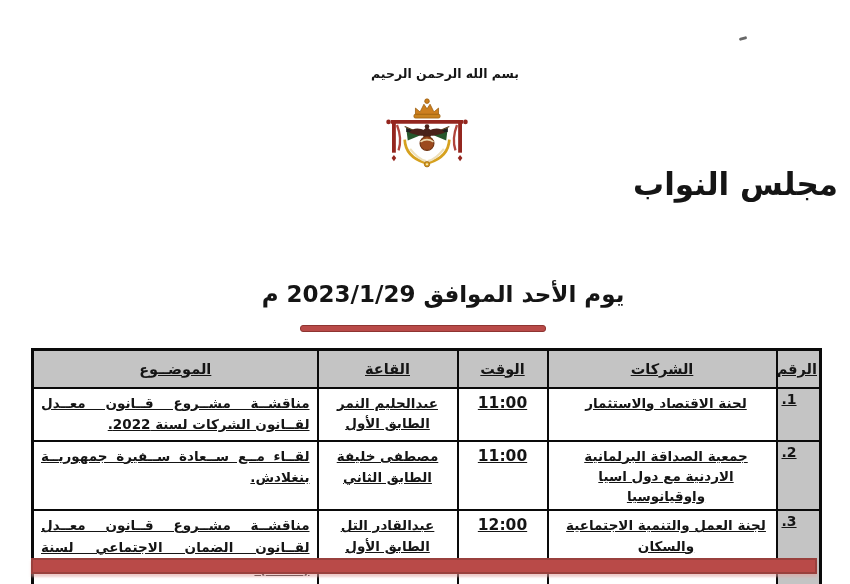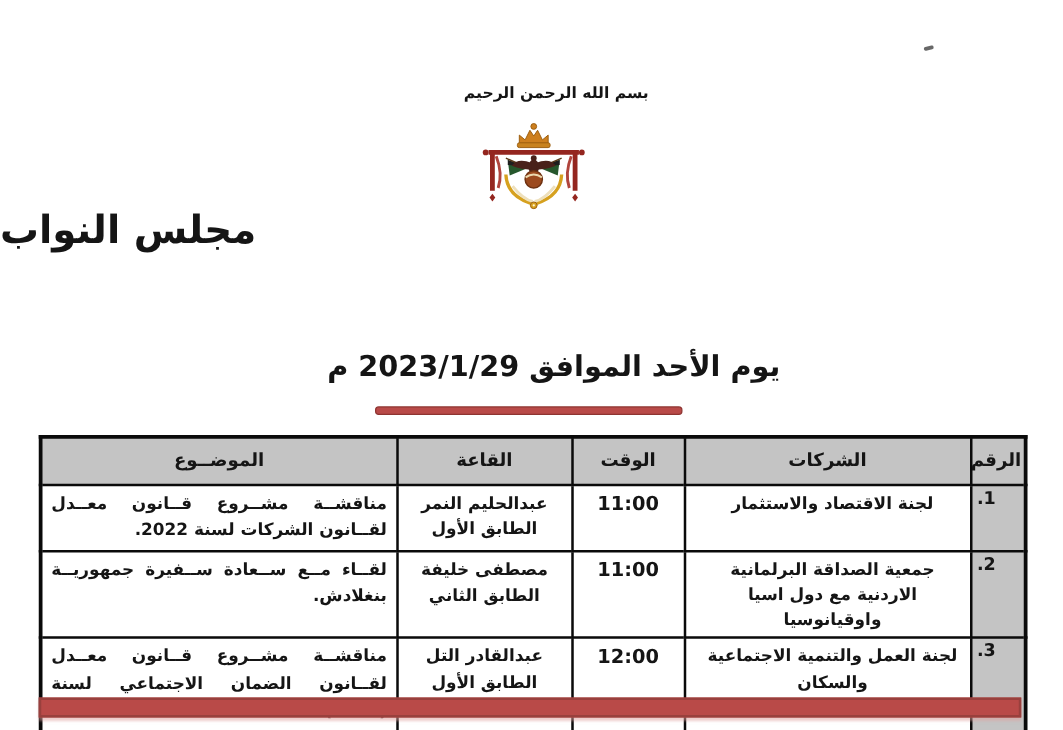--- a/index.html
+++ b/index.html
@@ -21,21 +21,21 @@
     font-size:12.5px;font-weight:bold;letter-spacing:0.3px;
   }
   .ink-speck{
     position:absolute;top:37px;left:739px;width:8px;height:3px;
     background:#4d4d4d;border-radius:2px;transform:rotate(-14deg);opacity:.85;
   }
   .emblem{position:absolute;top:96px;left:377px;width:100px;height:78px;}
   .emblem svg{display:block;width:100%;height:100%;}
 
   .calligraphy{
-    position:absolute;top:166px;left:0;right:12px;text-align:left;
+    position:absolute;top:166px;left:0;right:12px;text-align:right;
     font-size:31px;font-weight:bold;letter-spacing:-1px;
   }
   .heading1{
     position:absolute;top:246px;left:0;right:0;text-align:center;
     font-size:17px;font-weight:bold;
   }
   .dateline{
     position:absolute;top:281px;left:0;right:0;text-align:center;
     font-size:23px;font-weight:bold;margin-left:36px;
   }
@@ -45,24 +45,24 @@
   }
 
   table.schedule{
     position:absolute;top:348px;left:31px;width:788px;
     border-collapse:collapse;table-layout:fixed;direction:rtl;
     border:3px solid var(--border-black);
   }
   .schedule th,.schedule td{border:2px solid var(--border-black);}
   .schedule th{
     background:var(--header-gray);height:38px;font-size:14.5px;font-weight:bold;
-    text-align:center;vertical-align:middle;padding:2px;
+    text-align:center;vertical-align:middle;padding:2px;text-decoration:underline;
   }
   .schedule td{
-    height:52px;vertical-align:top;font-weight:bold;padding:3px 4px;
+    height:52px;vertical-align:top;font-weight:bold;padding:3px 4px;text-decoration:underline;
   }
   td.c-num{
     background:var(--header-gray);direction:ltr;text-align:left;
     font-size:14px;padding:2px 4px;
   }
   td.c-activity{text-align:center;font-size:13.5px;line-height:1.5;padding-top:4px;padding-left:12px;}
   td.c-time{text-align:center;font-size:15.5px;padding-top:5px;margin-left:26px;}
   td.c-hall{text-align:center;font-size:13.5px;line-height:1.55;padding-top:4px;margin-left:12px;}
   td.c-subject{text-align:justify;font-size:13.5px;line-height:1.6;padding:4px 7px;}
 

